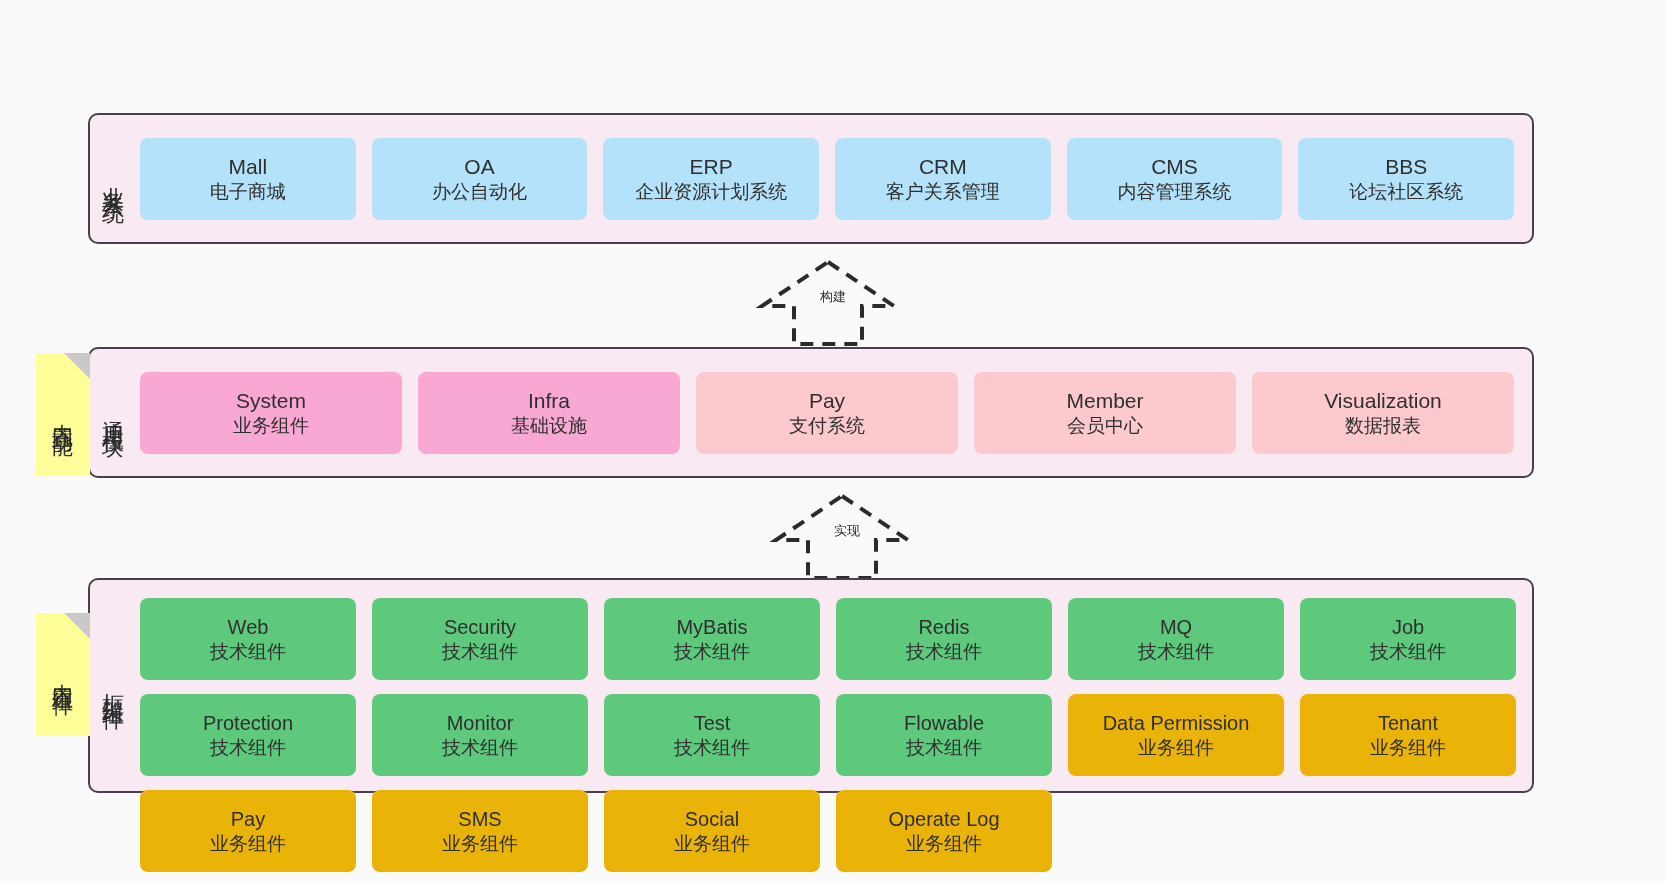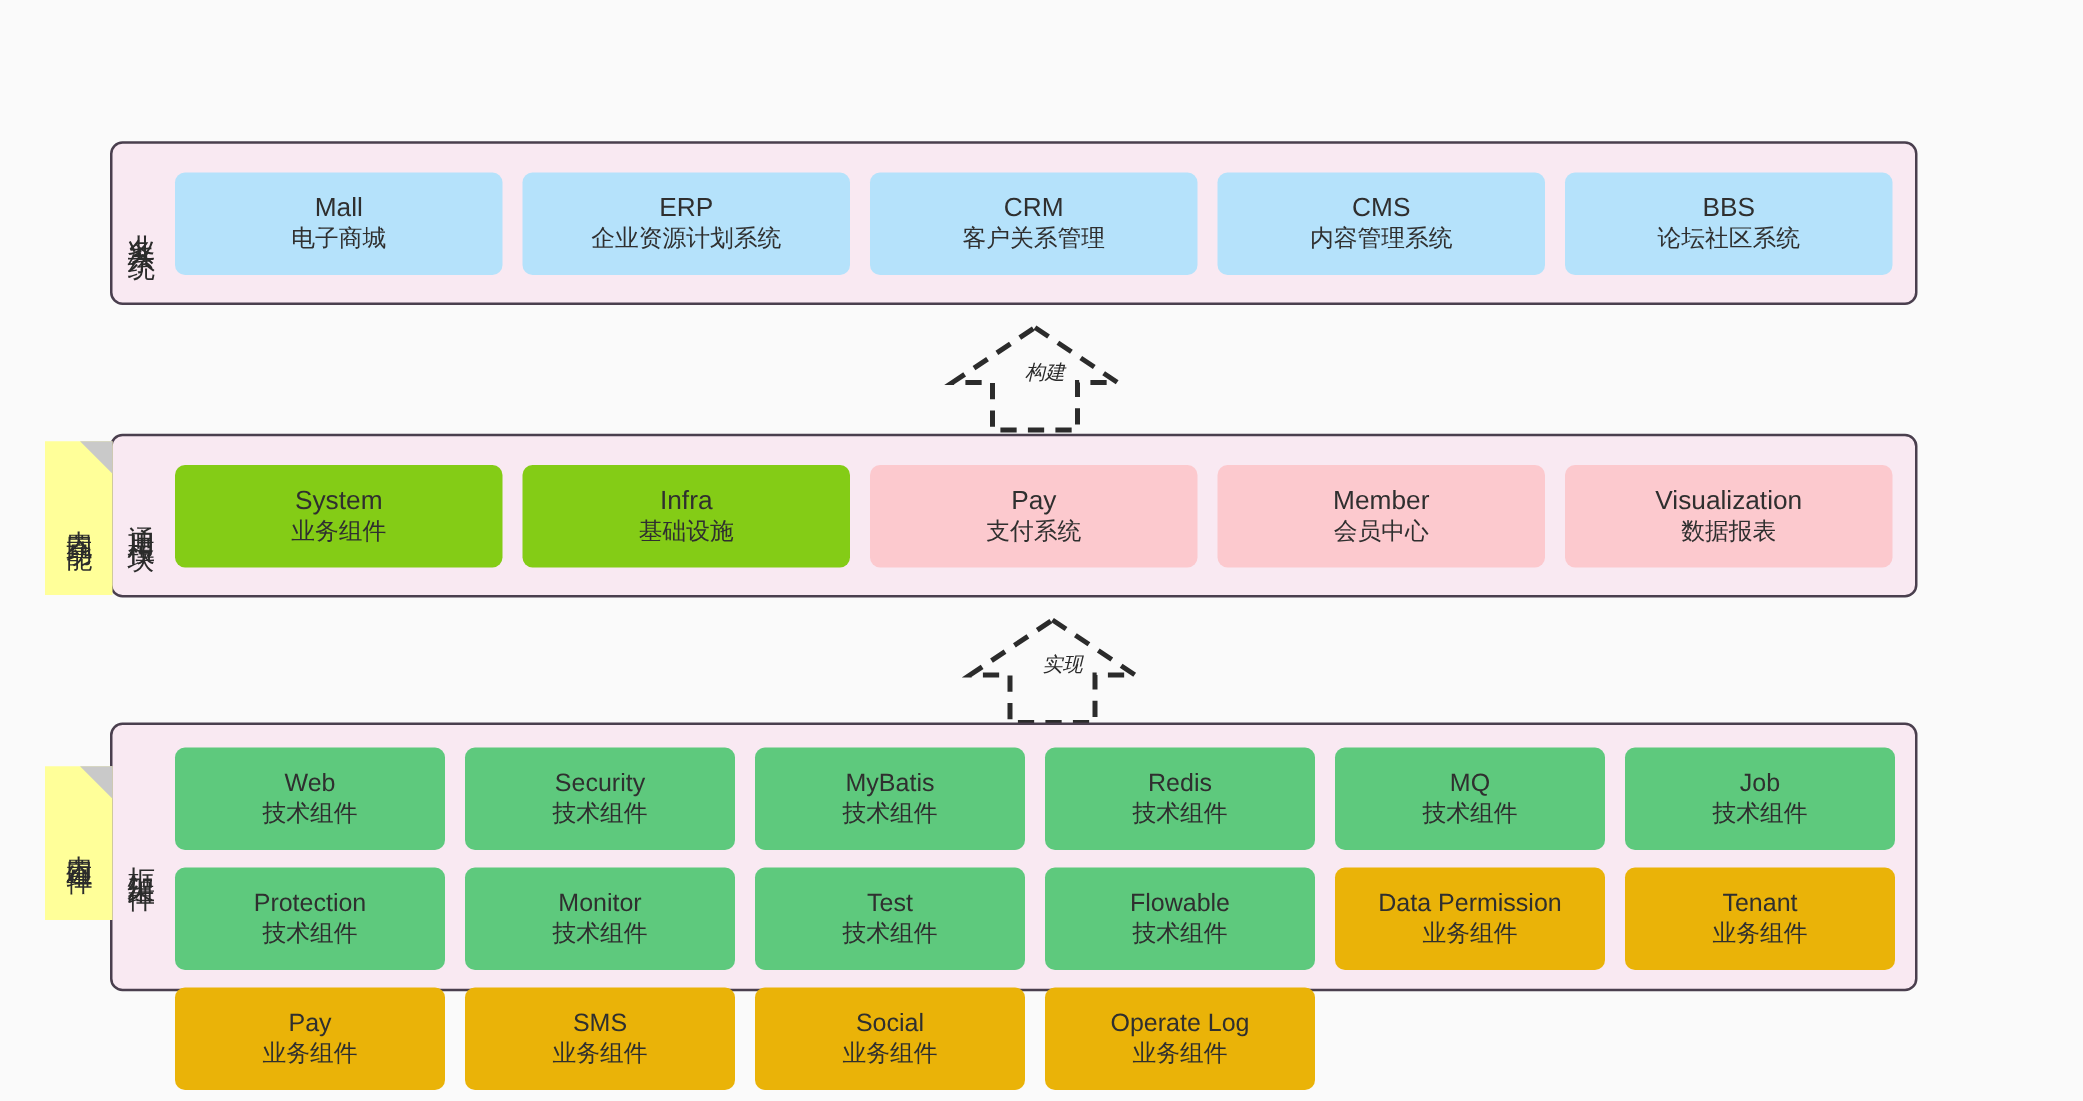--- a/index.html
+++ b/index.html
@@ -70,21 +70,21 @@
   }
   .row-cards { display: flex; flex: 1 1 auto; justify-content: space-between; gap: 16px; padding: 0 4px; }
   .row-cards .card { flex: 1 1 0; height: 82px; }
   .card .title { font-size: 21px; white-space: normal; }
   .card .sub   { font-size: 19px; }
   .grid2 .card { min-height: 82px; }
   .grid2 .card .title { font-size: 20px; }
   .grid2 .card .sub   { font-size: 19px; }
 
   .c-blue       { background: #b5e2fb; }
-  .c-red        { background: #84cc16; }
+  .c-red        { background: #f9a8d4; }
   .c-pink       { background: #fcc9ce; }
   .c-green      { background: #5ec97d; }
   .c-greenlight { background: #eab308; }
 
   
   .sticky {
     position: absolute;
     width: 54px;
     background: #ffff99;
     display: flex;
@@ -106,40 +106,43 @@
     width: 0; height: 0;
     border-top: 26px solid #c9c9c9;
     border-left: 26px solid transparent;
   }
 
   
   .arrow { position: absolute; }
   .arrow svg { display: block; overflow: visible; }
   .arrow .lbl {
     position: absolute;
-    font-size: 16px;
+    font-size: 13px;
     color: #2b2b2b;
     white-space: nowrap;
     user-select: none;
     background: transparent;
-    font-style: italic;
   }
 </style>
 </head>
 <body>
 
 <div class="canvas">
 
   <div class="layer" id="layer-business" style="left:88px; top:113px; width:1446px; height:131px;">
     <div class="layer-title">业务系统</div>
     <div class="cards">
       <div class="row-cards">
         <div class="card c-blue">
           <span class="title">Mall</span>
           <span class="sub">电子商城</span>
+        </div>
+        <div class="card c-blue">
+          <span class="title">OA</span>
+          <span class="sub">办公自动化</span>
         </div>
         <div class="card c-blue">
           <span class="title">ERP</span>
           <span class="sub">企业资源计划系统</span>
         </div>
         <div class="card c-blue">
           <span class="title">CRM</span>
           <span class="sub">客户关系管理</span>
         </div>
         <div class="card c-blue">

